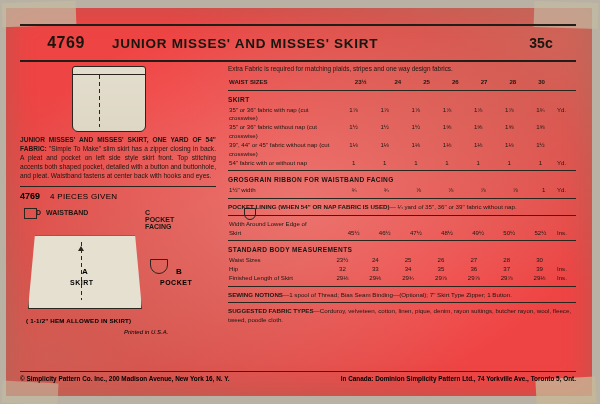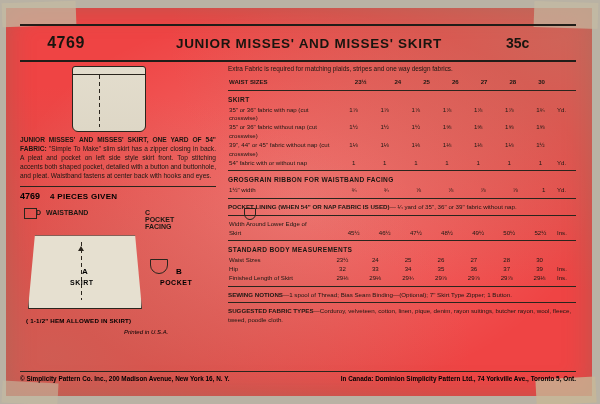--- a/index.html
+++ b/index.html
@@ -27,22 +27,22 @@
   .tapeBR{position:absolute;right:-4px;bottom:-8px;width:60px;height:26px;background:rgba(200,182,150,.8);transform:rotate(-3deg);}
   .tapeBL{position:absolute;left:-4px;bottom:-8px;width:56px;height:22px;background:rgba(196,186,162,.6);transform:rotate(3deg);}
 
   
   .hdr{
     position:absolute;left:14px;top:16px;width:556px;height:34px;
     border-top:2px solid #211d18;border-bottom:2px solid #211d18;
     display:flex;align-items:center;
   }
   .hdr .num{width:92px;text-align:center;font-weight:bold;font-size:16px;letter-spacing:.5px;color:#19150f;}
-  .hdr .ttl{flex:1;text-align:center;font-weight:bold;font-size:13.5px;letter-spacing:.7px;color:#19150f;}
-  .hdr .price{width:70px;font-weight:bold;font-size:14px;color:#19150f;}
+  .hdr .ttl{flex:1;text-align:left;font-weight:bold;font-size:13.5px;letter-spacing:.7px;color:#19150f;}
+  .hdr .price{width:70px;text-align:center;font-weight:bold;font-size:14px;color:#19150f;}
 
   
   .left{position:absolute;left:14px;top:56px;width:196px;height:300px;}
   .sketchbox{position:relative;width:196px;height:68px;}
   .skirtfig{
     position:absolute;left:52px;top:2px;width:72px;height:64px;
     border:1.4px solid #2a251d;border-radius:3px 3px 6px 6px;
     background:linear-gradient(180deg,#e3ddcd,#ded7c6);
   }
   .skirtfig:after{
@@ -54,21 +54,21 @@
     margin-top:4px;font-size:6.6px;line-height:1.35;color:#1c1813;text-align:justify;
     font-weight:bold;
   }
   .leadtext .cap{font-weight:bold;}
   .leadtext .body{font-weight:normal;}
   .piecesrow{
     margin-top:6px;display:flex;align-items:center;gap:10px;
     border-top:1.2px solid #2a251d;padding-top:4px;
   }
   .piecesrow .pn{font-size:9px;font-weight:bold;}
-  .piecesrow .pg{font-size:8px;font-weight:bold;letter-spacing:.3px;}
+  .piecesrow .pg{font-size:8px;font-weight:normal;letter-spacing:.3px;}
   .pieces{position:relative;margin-top:8px;height:120px;}
   .pc{position:absolute;font-size:7px;font-weight:bold;color:#1c1813;}
   .pcD{left:2px;top:0;}
   .pcC{left:112px;top:0;}
   .wbShape{position:absolute;left:2px;top:-1px;width:11px;height:9px;border:1.2px solid #2a251d;}
   .pocketFacing{position:absolute;left:112px;top:-1px;width:10px;height:10px;border:1.2px solid #2a251d;border-radius:0 0 8px 8px;}
   .bigskirt{
     position:absolute;left:8px;top:26px;width:112px;height:72px;
     border:1.3px solid #2a251d;
     clip-path:polygon(6% 0,94% 0,100% 100%,0 100%);

